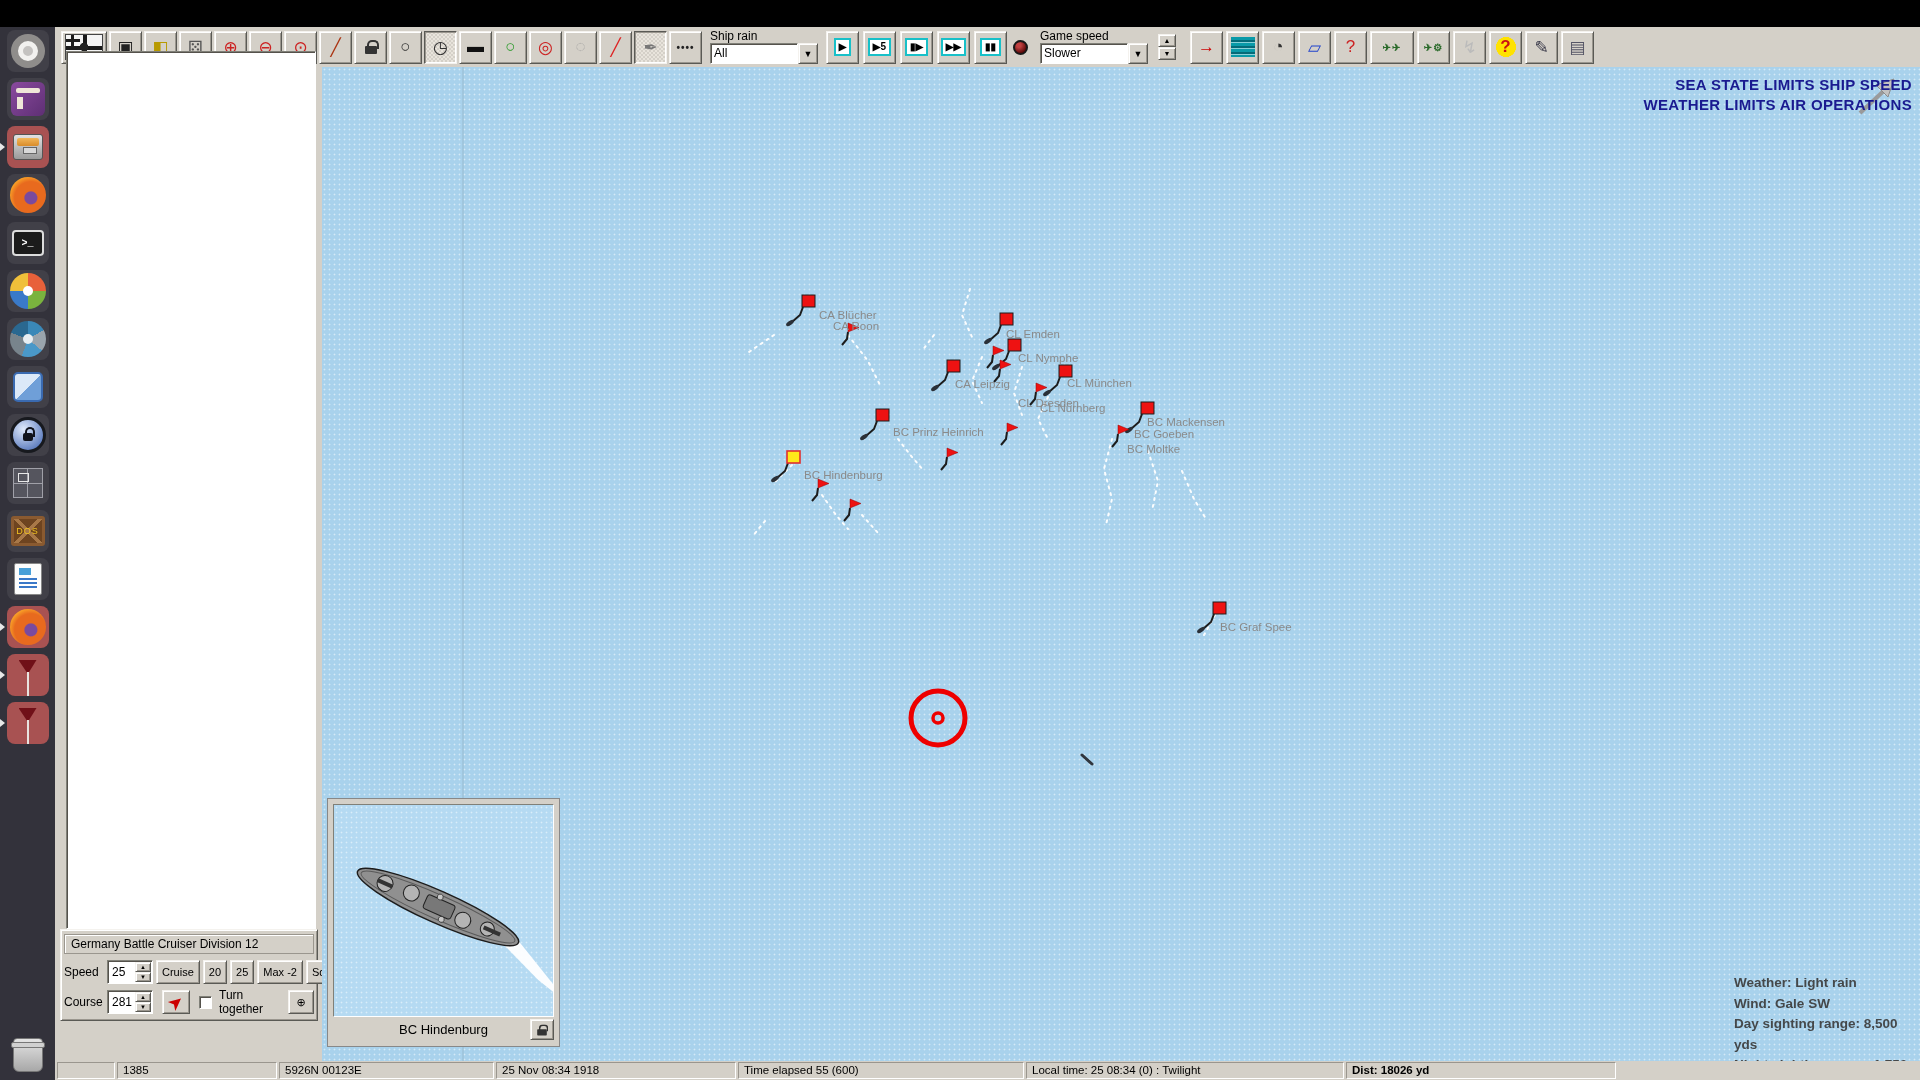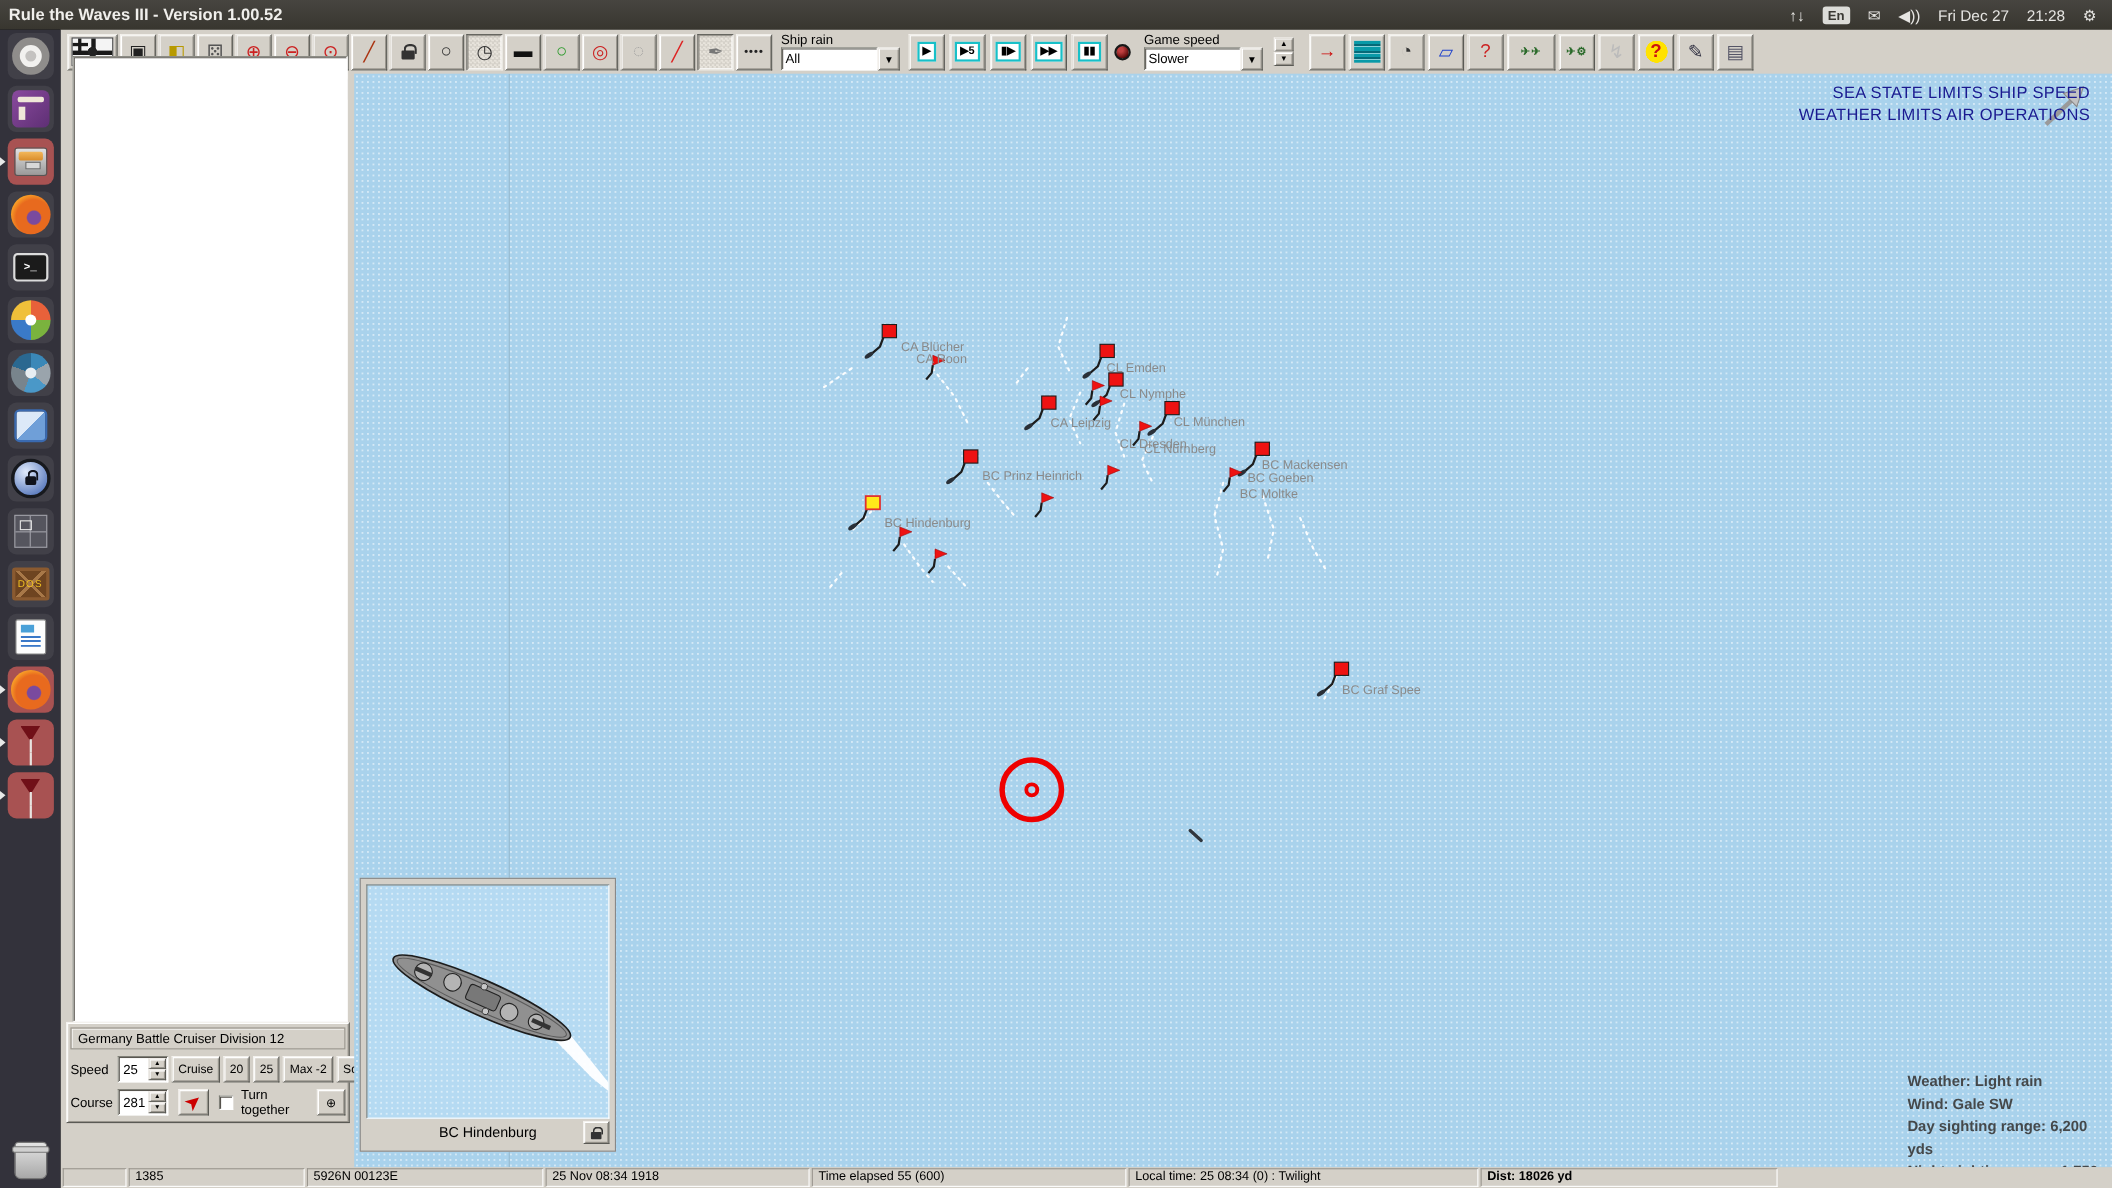--- a/index.html
+++ b/index.html
@@ -166,22 +166,22 @@
   .chk { width:13px; height:13px; background:#fff; border:1px solid; border-color:#808078 #fff #fff #808078;
     box-shadow:inset 1px 1px 0 #55524c; flex:none; margin-left:6px;}
   .chk-label { font-size:12px; margin-left:4px; flex:1;}
 
   
   #map { position:absolute; left:267px; top:40px; width:1598px; height:994px;
     background-color:#a9d2ec;
     background-image:radial-gradient(rgba(255,255,255,.5) .8px, transparent 1.1px);
     background-size:5px 5px; overflow:hidden; }
   #map-svg { position:absolute; left:0; top:0; }
-  #warnings { position:absolute; right:20px; top:8px; text-align:right;
-    color:#1a1a90; font-weight:normal; font-size:15px; line-height:20px; letter-spacing:.3px;}
+  #warnings { position:absolute; right:8px; top:8px; text-align:right;
+    color:#1a1a90; font-weight:bold; font-size:15px; line-height:20px; letter-spacing:.3px;}
   #weather-block { position:absolute; left:1412px; top:906px; color:#45484a;
     font-weight:bold; font-size:13.5px; line-height:20.5px; }
 
   
   #ship-viewer { position:absolute; left:5px; top:731px; width:233px; height:249px;
     border:1px solid #888; background:#d4d0c8; padding:5px; }
   #ship-viewport { position:relative; width:221px; height:213px;
     border:1px solid; border-color:#808078 #fff #fff #808078;
     background-color:#b5daf2;
     background-image:radial-gradient(rgba(255,255,255,.5) .8px, transparent 1.1px);
@@ -196,32 +196,20 @@
   #statusbar { position:absolute; left:0; top:1034px; width:1865px; height:19px;
     display:flex; gap:2px; padding:1px 2px; }
   .status-cell { border:1px solid; border-color:#9a968e #fff #fff #9a968e;
     font-size:11.5px; padding:1px 5px; white-space:nowrap; overflow:hidden; flex:none;}
 </style>
 </head>
 <body>
 
 <div id="screen">
 
-  <div id="titlebar">
-    <div class="title">Rule the Waves III - Version 1.00.52</div>
-    <div id="tray">
-      <span class="tray-glyph">↑↓</span>
-      <span class="tray-badge">En</span>
-      <span class="tray-glyph">✉</span>
-      <span class="tray-glyph">◀))</span>
-      <span>Fri Dec 27</span>
-      <span>21:28</span>
-      <span class="tray-glyph">⚙</span>
-    </div>
-  </div>
 
   <div id="dock">
     <div id="dock-items">
         <div class="dock-item">
           <div class="dock-tile">
             <span class="ico ico-ubuntu"></span>
           </div>
         </div>
         <div class="dock-item">
           <div class="dock-tile">
@@ -565,21 +553,21 @@
           <circle cx="616" cy="651" r="27" fill="none" stroke="#ee0000" stroke-width="5"></circle>
           <circle cx="616" cy="651" r="5" fill="none" stroke="#ee0000" stroke-width="3.5"></circle>
         </svg>
       <div id="warnings">
         <div>SEA STATE LIMITS SHIP SPEED</div>
         <div>WEATHER LIMITS AIR OPERATIONS</div>
       </div>
       <div id="weather-block">
         <div>Weather: Light rain</div>
         <div>Wind: Gale  SW</div>
-        <div>Day sighting range: 6,200 yds</div>
+        <div>Day sighting range: 8,500 yds</div>
         <div>Night sighting range: 1,750 yds</div>
       </div>
 
       <div id="ship-viewer">
         <div id="ship-viewport">
           <svg width="221" height="213">
             <g transform="translate(104,102) rotate(24)">
               <polygon points="214,46 150,28 118,40" transform="translate(-104,-102) rotate(-24 104 102)" fill="none"></polygon>
               <polygon points="80,2 150,34 110,20" fill="#ffffff" opacity="0"></polygon>
               <polygon points="78,-4 160,42 120,30 70,8" fill="#ffffff" transform="rotate(-2)" opacity=".95"></polygon>

